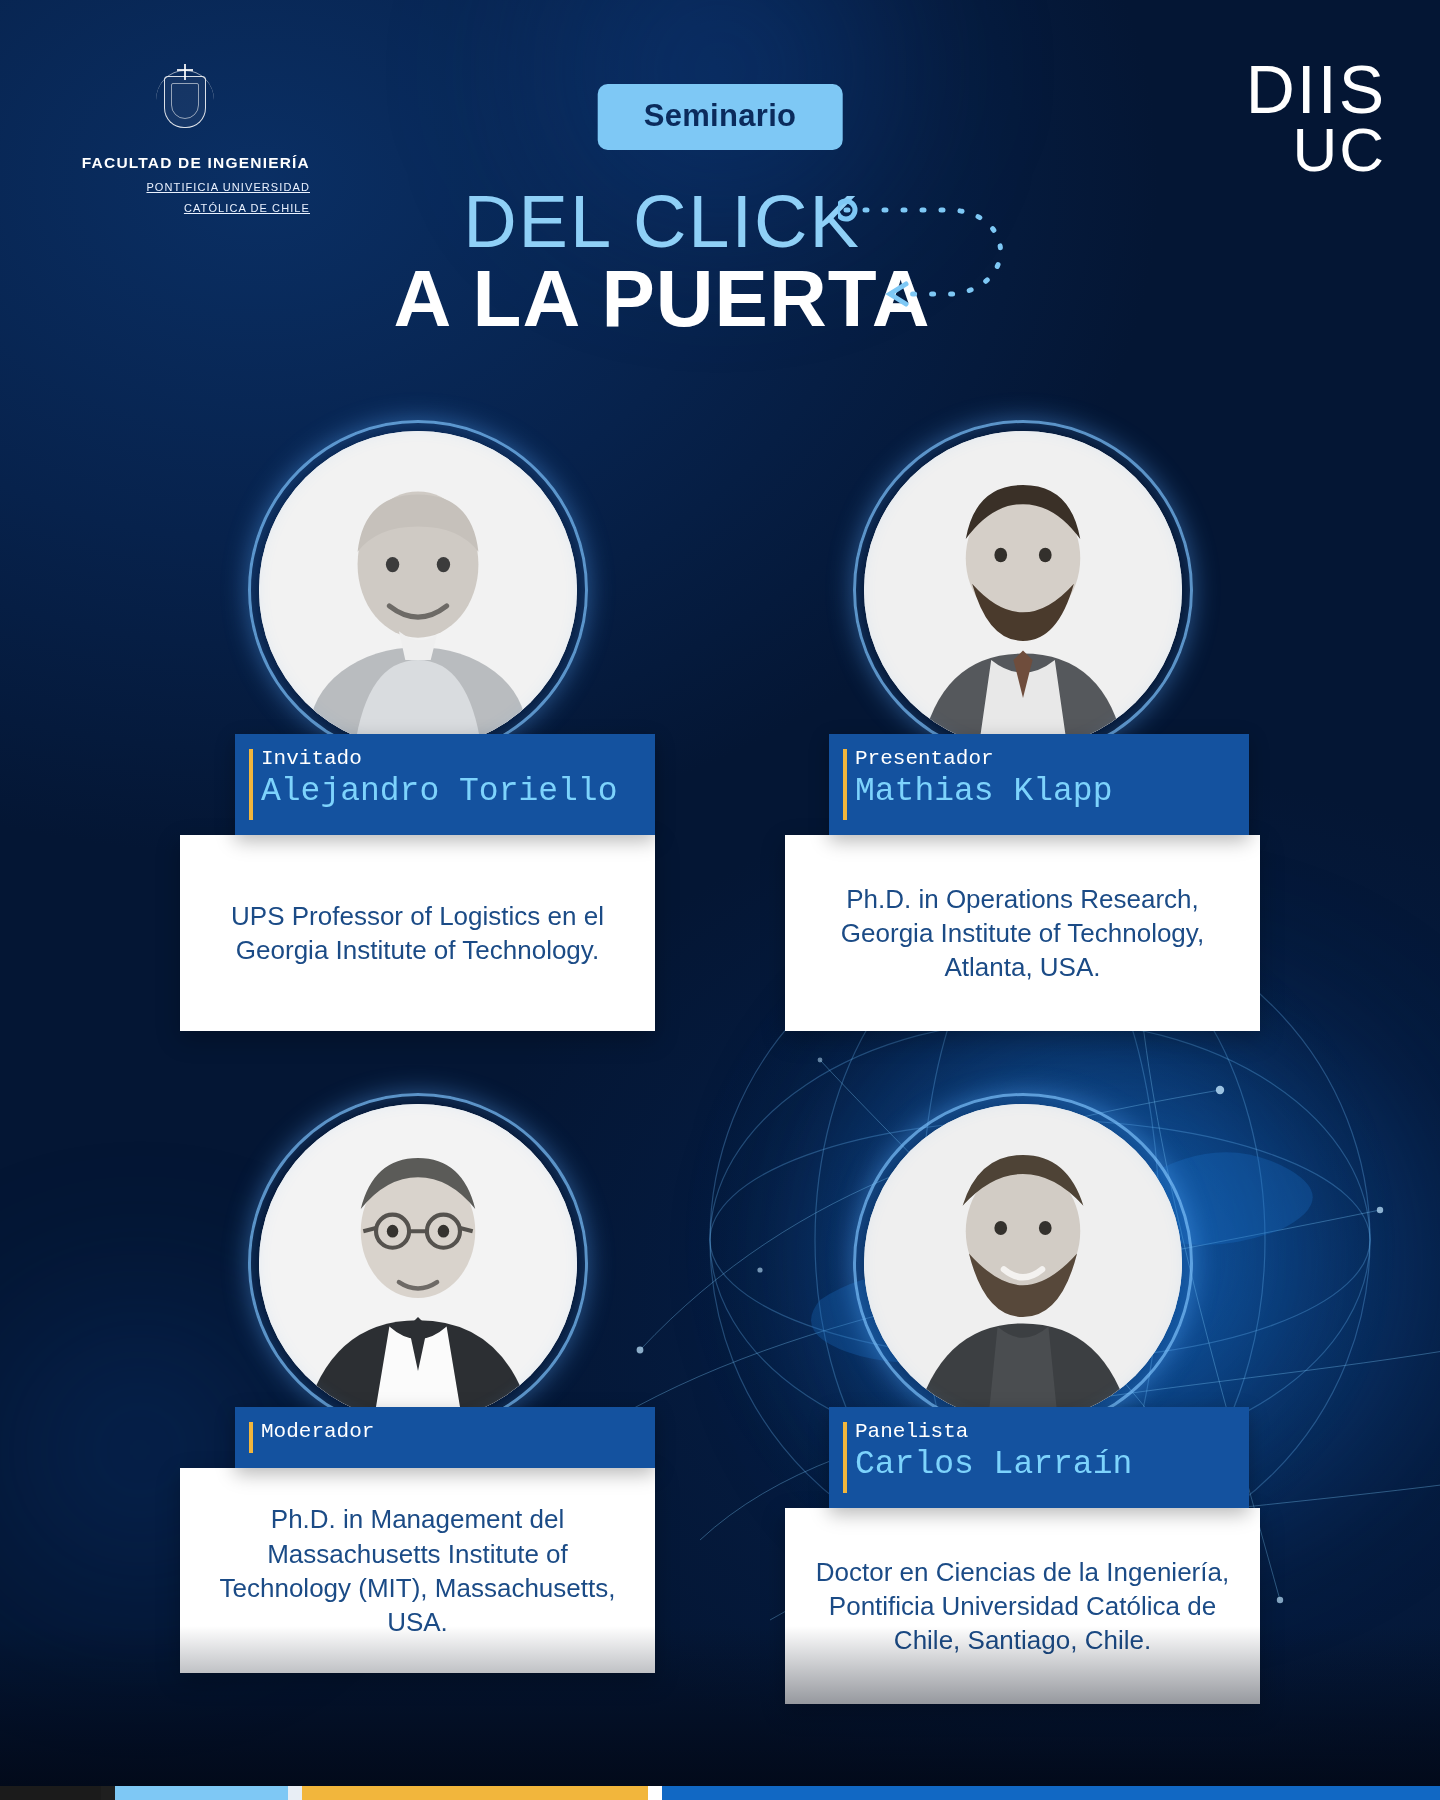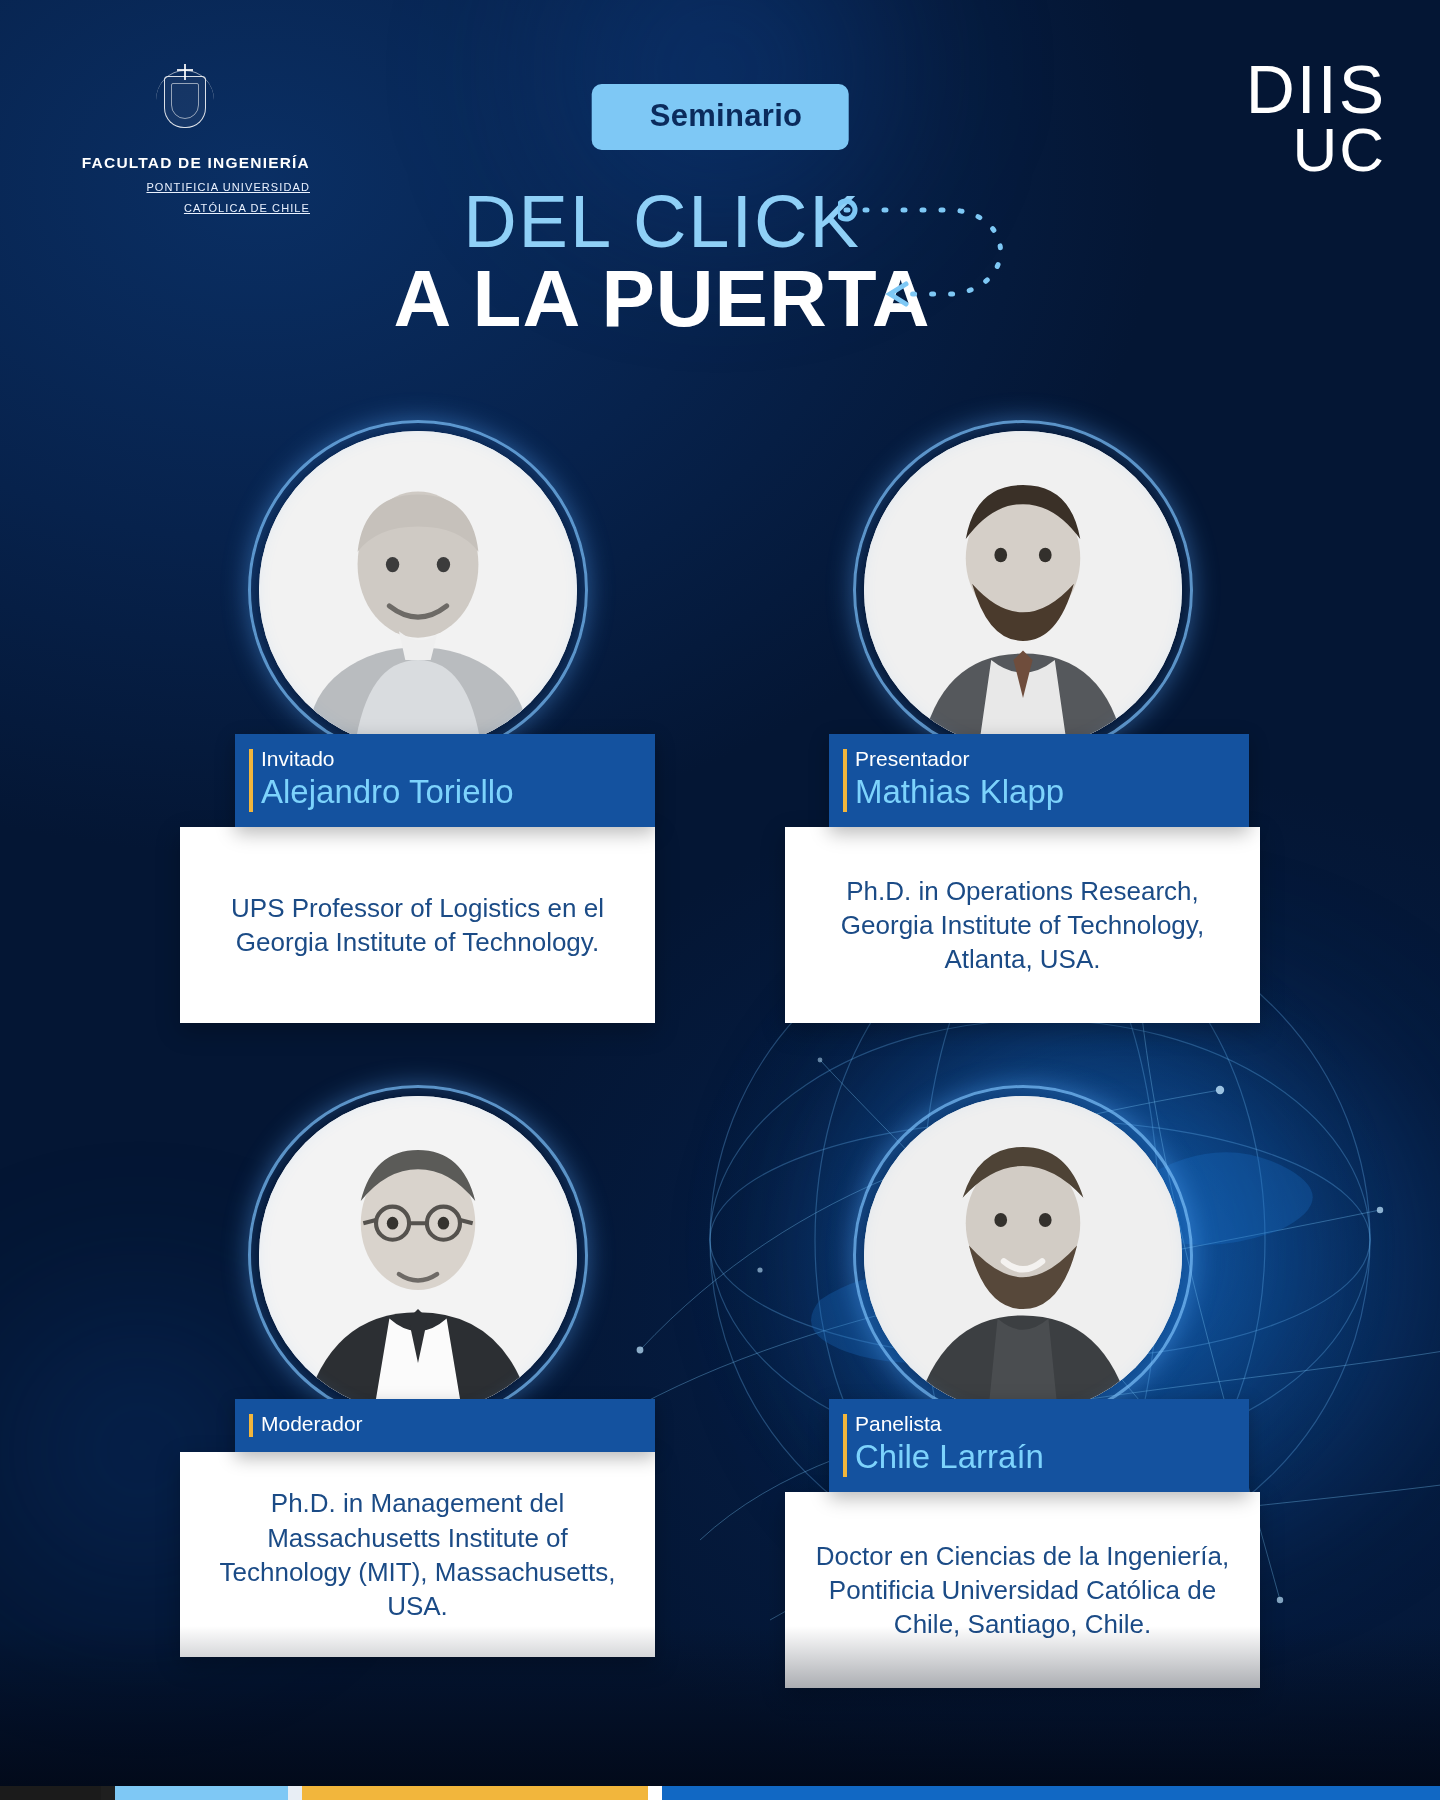--- a/index.html
+++ b/index.html
@@ -130,21 +130,21 @@
 
   .seminario-pill {
     position: absolute;
     left: 50%;
     transform: translateX(-50%);
     top: 84px;
     background: #7ec8f5;
     color: #0b2b5c;
     font-size: 31px;
     font-weight: 700;
-    padding: 14px 46px 16px 58px;
+    padding: 14px 46px 16px 46px;
     border-radius: 10px;
     letter-spacing: 0.3px;
   }
 
   .title-block {
     position: absolute;
     top: 185px;
     left: 0;
     width: 1324px;
     text-align: center;
@@ -205,24 +205,25 @@
     border-radius: 50%;
     overflow: hidden;
     background: #e9e9e9;
   }
   .avatar svg { display: block; width: 100%; height: 100%; }
 
   .name-bar {
     position: relative;
     margin-top: -26px;
     background: #14529f;
-    padding: 13px 20px 16px 26px;
+    padding: 13px 20px 24px 26px;
     width: 420px;
     z-index: 4;
     box-shadow: 0 6px 18px rgba(0,0,0,0.28);
+    font-family: Liberation Mono, monospace;
   }
   .person.left .name-bar { margin-left: 55px; }
   .person.right .name-bar { margin-left: 44px; }
   .name-bar:before {
     content: "";
     position: absolute;
     left: 14px; top: 15px; bottom: 15px;
     width: 4px;
     background: #f2b63c;
   }
@@ -455,21 +456,21 @@
             <path d="M33 47 q5 20 17 20 q12 0 17 -20 q-9 10 -17 10 q-8 0 -17 -10z" fill="#57483a"></path>
             <ellipse cx="43" cy="39" rx="2" ry="2.2" fill="#34312d"></ellipse>
             <ellipse cx="57" cy="39" rx="2" ry="2.2" fill="#34312d"></ellipse>
             <path d="M44 52 q6 5 12 0" fill="none" stroke="#f4f2f0" stroke-width="2" stroke-linecap="round"></path>
           </svg>
         </div>
         <div class="avatar-ring"></div>
       </div>
       <div class="name-bar">
         <div class="role">Panelista</div>
-        <div class="pname">Chile Larraín</div>
+        <div class="pname">Carlos Larraín</div>
       </div>
       <div class="bio">Doctor en Ciencias de la Ingeniería, Pontificia Universidad Católica de Chile, Santiago, Chile.</div>
     </div>
 
   </div>
 
   <div class="fade-bottom"></div>
   <div class="bottom-bar" id="bottom-bar">
       <span style="background: rgb(27, 27, 27); flex: 7 0 0px;"></span>
       <span style="background: rgb(31, 31, 31); flex: 1 0 0px;"></span>

